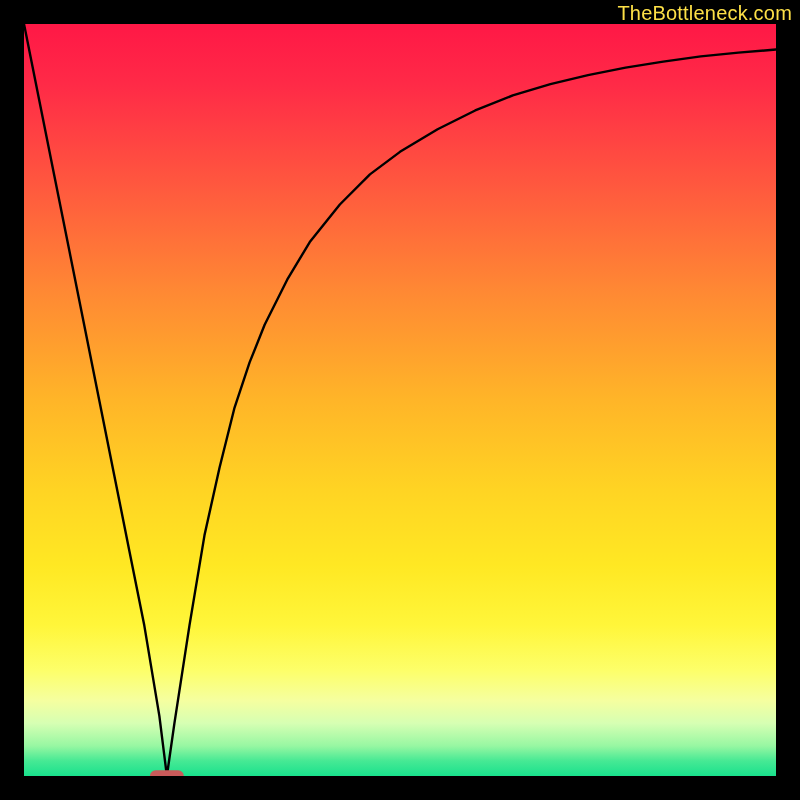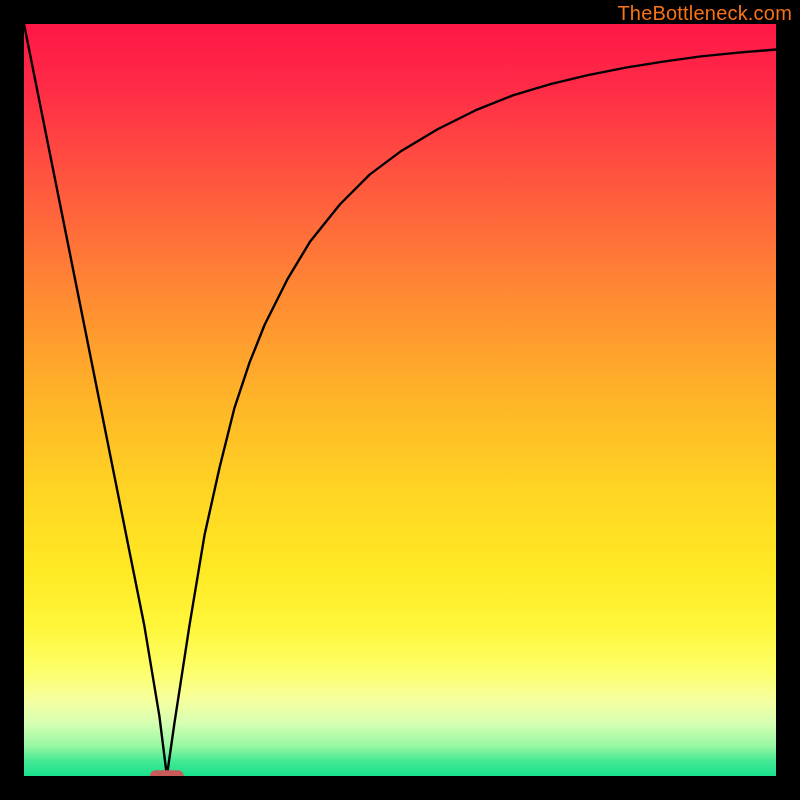--- a/index.html
+++ b/index.html
@@ -53,21 +53,21 @@
     height: 100%;
   }
   .marker {
     fill: #c95a5a;
     stroke: none;
   }
   .watermark {
     position: absolute;
     top: 2px;
     right: 8px;
-    color: #f97316;
+    color: #fde047;
     font-size: 20px;
     font-weight: 500;
     letter-spacing: 0.2px;
     user-select: none;
   }
 </style>
 </head>
 <body>
 
 <div class="frame">

